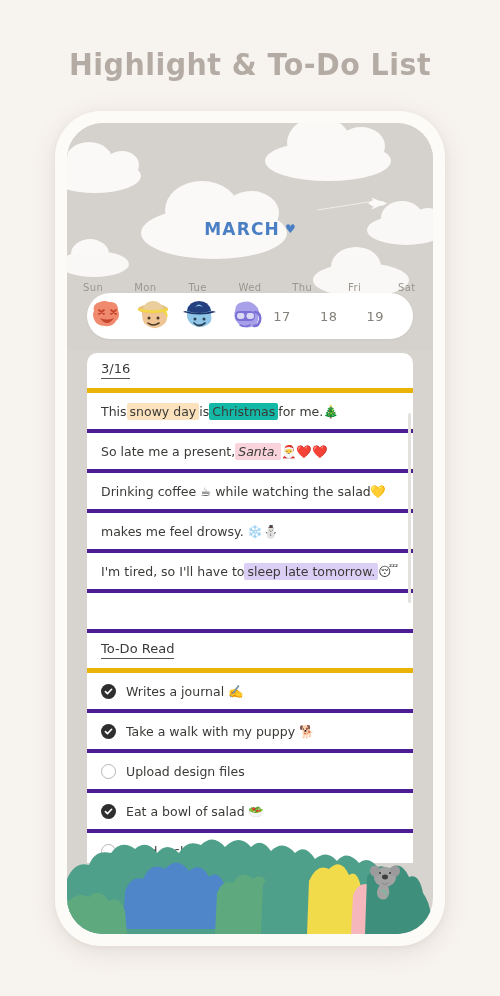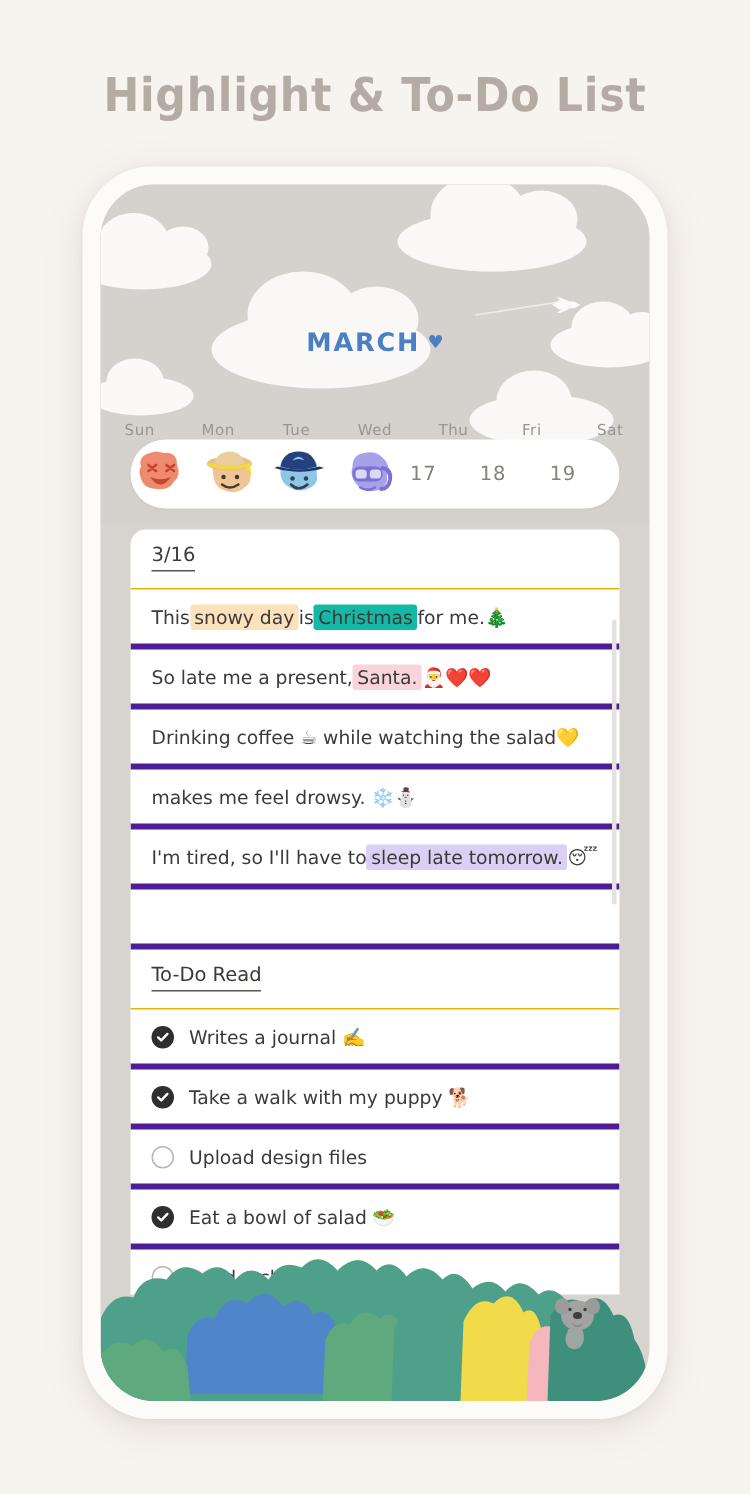--- a/index.html
+++ b/index.html
@@ -180,34 +180,34 @@
     padding: 0 14px;
     display: flex;
     align-items: center;
     border-bottom: 4px solid #4c1d95;
     font-family: "DejaVu Sans", sans-serif;
     font-size: 12.5px;
     color: #3b3a38;
     white-space: nowrap;
     overflow: hidden;
   }
-  .row.head { border-bottom: 1px solid #eab308; }
+  .row.head { border-bottom: 5px solid #eab308; }
   .head-text {
     font-size: 13px;
     color: #3b3a38;
     border-bottom: 1.4px solid #56544f;
     padding-bottom: 1px;
     line-height: 1.15;
   }
   .row.blank { }
 
   .hl { padding: 1px 3px; border-radius: 2px; }
   .hl-orange { background: #fbe2bc; }
   .hl-green  { background: #14b8a6; }
-  .hl-pink   { background: #f9d4dd; }
+  .hl-pink   { background: #f9d4dd; font-style: italic; }
   .hl-purple { background: #dccff5; }
 
   
   .cb {
     width: 15px; height: 15px;
     border-radius: 50%;
     margin-right: 10px;
     flex: none;
     display: flex; align-items: center; justify-content: center;
   }

